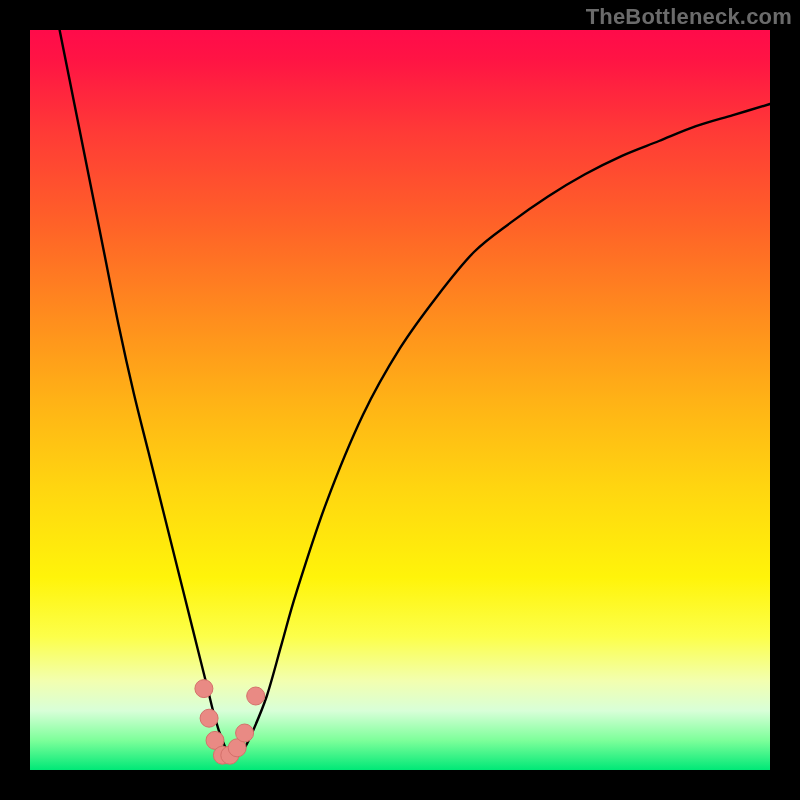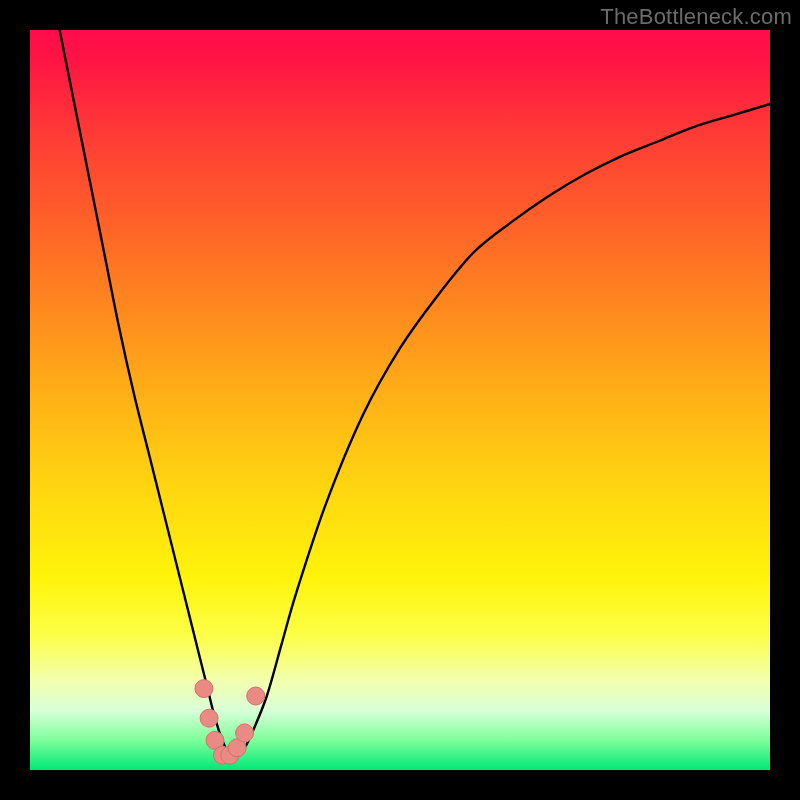--- a/index.html
+++ b/index.html
@@ -45,21 +45,21 @@
     width: 740px;
     height: 740px;
     overflow: visible;
   }
   .watermark {
     position: absolute;
     top: 4px;
     right: 8px;
     font-family: Arial, Helvetica, sans-serif;
     font-size: 22px;
-    font-weight: 400;
+    font-weight: 700;
     color: #6b6b6b;
     letter-spacing: 0.2px;
     user-select: none;
   }
 </style>
 </head>
 <body>
 
 <div class="frame">
   <div class="watermark">TheBottleneck.com</div>

